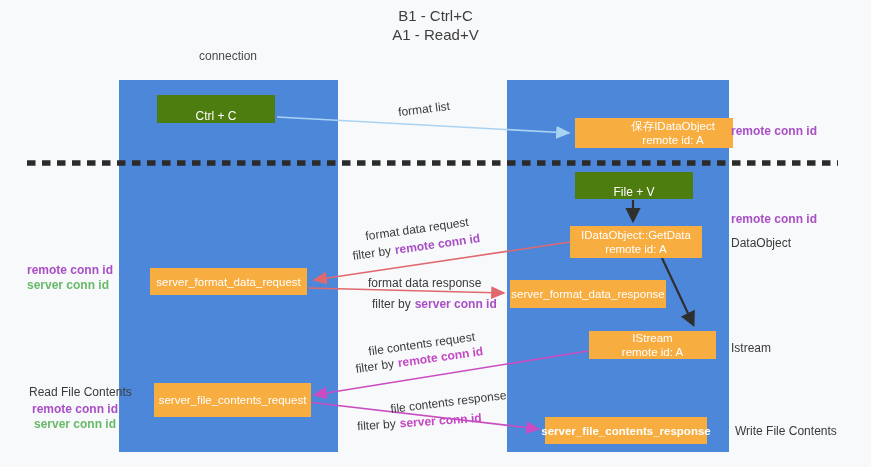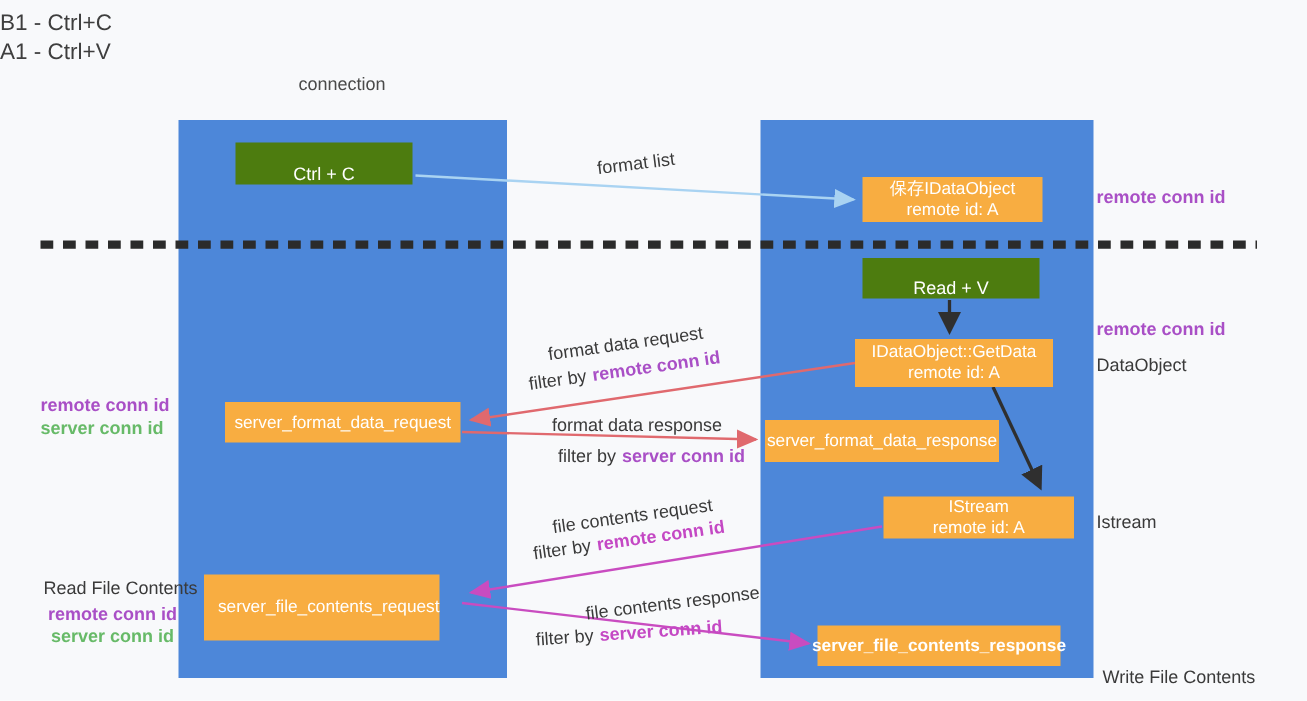--- a/index.html
+++ b/index.html
@@ -1,21 +1,21 @@
 <!DOCTYPE html>
 <html><head>
 <meta charset="utf-8">
 <style>
   html,body { margin:0; padding:0; }
   .canvas {
     position:relative; width:871px; height:467px;
     background:#f8f9fb; overflow:hidden;
     font-family:"Liberation Sans", sans-serif;
   }
-  .title { position:absolute; left:0; top:6px; width:871px; text-align:left;
+  .title { position:absolute; left:0; top:6px; width:871px; text-align:center;
            font-size:15px; color:#3e3e3e; line-height:19px; }
   .col-header { position:absolute; width:160px; text-align:center;
                 font-size:12px; color:#4a4a4a; line-height:13px; }
   .lifeline { position:absolute; background:#4d87d9; top:80px; height:372px; }
   .svg-layer { position:absolute; left:0; top:0; width:871px; height:467px; pointer-events:none; }
   .box { position:absolute; display:flex; flex-direction:column; align-items:center;
          justify-content:center; color:#ffffff; text-align:center; }
   .box.green  { background:#4d7c0f; font-size:12px;justify-content:flex-end; }
   .box.orange { background:#f8ad41; font-size:11.5px; line-height:14px; }
   .lbl { position:absolute; font-size:12px; color:#3a3a3a; white-space:nowrap; }
@@ -27,21 +27,21 @@
   .rot4 { transform:rotate(-4deg); }
   .filter-gap { display:inline-block; width:4px; }
 </style>
 </head>
 <body>
 
 <div class="canvas">
 
   <div class="title">
     <div>B1 - Ctrl+C</div>
-    <div>A1 - Ctrl+V</div>
+    <div>A1 - Read+V</div>
   </div>
 
   <div class="col-header" style="left:148px; top:50px;">
     <div>connection</div>
   </div>
 
   <div class="lifeline" style="left:119px; width:219px;"></div>
   <div class="lifeline" style="left:507px; width:222px;"></div>
 
   <svg class="svg-layer" viewBox="0 0 871 467">
@@ -74,48 +74,48 @@
 
     <line x1="588" y1="351" x2="314" y2="395" stroke="#c94cc0" stroke-width="1.6" marker-end="url(#m-magenta)"></line>
 
     <line x1="308" y1="402" x2="539" y2="429" stroke="#c94cc0" stroke-width="1.6" marker-end="url(#m-magenta)"></line>
   </svg>
 
   <div class="box green" style="left:157px; top:95px; width:118px; height:28px;">
     <div>Ctrl + C</div>
   </div>
 
-  <div class="box orange" style="left:575px; top:118px; width:120px; height:30px;">
+  <div class="box orange" style="left:575px; top:118px; width:120px; height:30px;padding-left:38px;">
     <div>保存IDataObject</div>
     <div>remote id: A</div>
   </div>
 
   <div class="box green" style="left:575px; top:172px; width:118px; height:27px;">
-    <div>Read + V</div>
+    <div>File + V</div>
   </div>
 
   <div class="box orange" style="left:570px; top:226px; width:132px; height:32px;">
     <div>IDataObject::GetData</div>
     <div>remote id: A</div>
   </div>
 
   <div class="box orange" style="left:510px; top:280px; width:156px; height:28px;">
     <div>server_format_data_response</div>
   </div>
 
   <div class="box orange" style="left:150px; top:268px; width:157px; height:27px;">
     <div>server_format_data_request</div>
   </div>
 
   <div class="box orange" style="left:589px; top:331px; width:127px; height:28px;">
     <div>IStream</div>
     <div>remote id: A</div>
   </div>
 
-  <div class="box orange" style="left:136px; top:383px; width:157px; height:44px;align-items:flex-end;">
+  <div class="box orange" style="left:154px; top:383px; width:157px; height:34px;">
     <div>server_file_contents_request</div>
   </div>
 
   <div class="box orange" style="left:545px; top:417px; width:162px; height:27px;font-weight:bold;">
     <div>server_file_contents_response</div>
   </div>
 
   <div class="lbl rot7" style="left:398px; top:102px;">format list</div>
 
   <div class="lbl rot8" style="left:365px; top:222px;">format data request</div>
@@ -142,15 +142,15 @@
   <div class="lbl id-green" style="left:27px; top:278px;">server conn id</div>
 
   <div class="lbl" style="left:29px; top:385px;">Read File Contents</div>
   <div class="lbl id-purple" style="left:32px; top:402px;">remote conn id</div>
   <div class="lbl id-green" style="left:34px; top:417px;">server conn id</div>
 
   <div class="lbl id-purple" style="left:731px; top:124px;">remote conn id</div>
   <div class="lbl id-purple" style="left:731px; top:212px;">remote conn id</div>
   <div class="lbl" style="left:731px; top:236px;">DataObject</div>
   <div class="lbl" style="left:731px; top:341px;">Istream</div>
-  <div class="lbl" style="left:735px; top:424px;margin-top:20px;">Write File Contents</div>
+  <div class="lbl" style="left:735px; top:424px;">Write File Contents</div>
 
 </div>
 
 </body></html>

